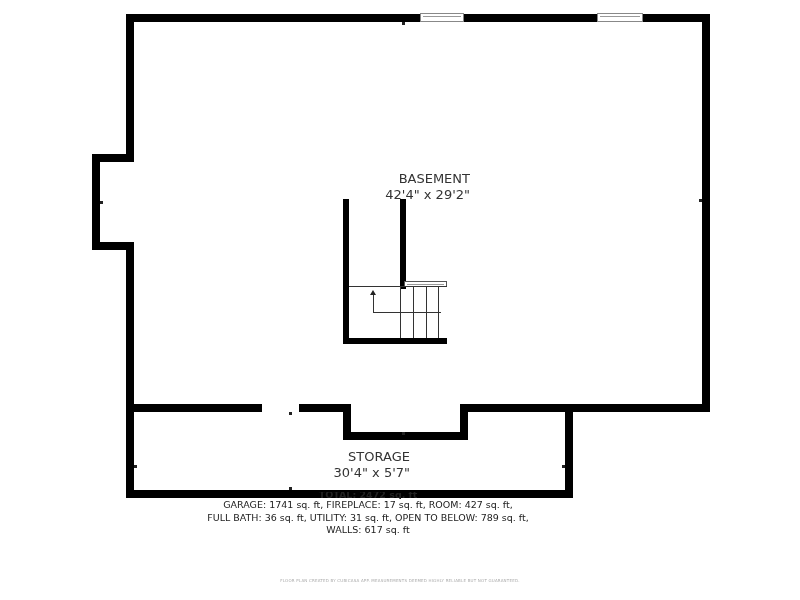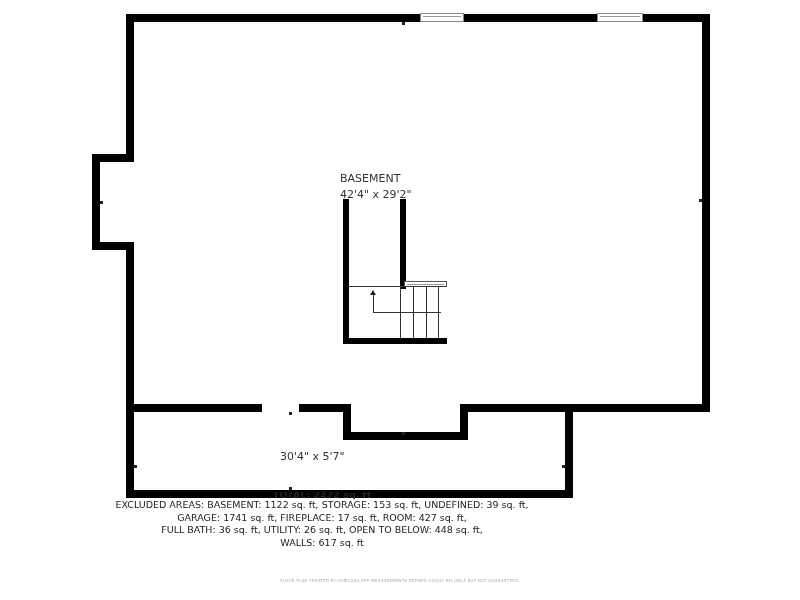--- a/index.html
+++ b/index.html
@@ -1,23 +1,23 @@
 <!DOCTYPE html>
 <html><head>
 <meta charset="utf-8">
 <style>
   html, body { margin:0; padding:0; background:#ffffff; }
   body { width:800px; height:600px; position:relative; overflow:hidden; font-family:"DejaVu Sans", sans-serif; color:#333; }
   .wall { position:absolute; background:#000; }
   .window { position:absolute; background:#fff; border:1px solid #888; box-sizing:border-box; }
   .window::after { content:""; position:absolute; left:2px; right:2px; top:2px; height:1px; background:#999; }
   .line { position:absolute; background:#333; }
-  .room-label { position:absolute; text-align:left; font-size:11px; color:#333; line-height:16px; }
+  .room-label { position:absolute; text-align:right; font-size:13px; color:#333; line-height:16px; }
   .tick { position:absolute; width:3px; height:3px; background:#222; }
-  .legend { position:absolute; left:0; width:644px; text-align:center; font-size:9.5px; color:#222; line-height:12.5px; }
+  .legend { position:absolute; left:0; width:644px; text-align:center; font-size:9.5px; color:#222; line-height:12.5px;padding-left:46px; }
   .legend div { white-space:nowrap; }
   .disclaimer { position:absolute; left:0; width:800px; top:578px; text-align:center; font-size:4px; color:#aaa; letter-spacing:0.2px; }
   .arrow { position:absolute; width:0; height:0; border-left:3px solid transparent; border-right:3px solid transparent; border-bottom:5px solid #222; }
 </style>
 </head>
 <body>
 
 <div>
 
   <div class="wall" style="left:126px; top:14px; width:584px; height:8px;"></div>
@@ -64,24 +64,24 @@
   <div class="tick" style="left:402px; top:432px;"></div>
   <div class="tick" style="left:134px; top:465px;"></div>
   <div class="tick" style="left:562px; top:465px;"></div>
   <div class="tick" style="left:289px; top:487px;"></div>
 
   <div class="room-label" style="left:340px; top:171px; width:130px;">
     <div>BASEMENT</div>
     <div>42'4" x 29'2"</div>
   </div>
   <div class="room-label" style="left:280px; top:449px; width:130px;">
+    <div>STORAGE</div>
     <div>30'4" x 5'7"</div>
   </div>
 </div>
 
 <div class="legend" style="top:492px;">
   <div style="font-weight:bold; height:7px; overflow:hidden; line-height:6px;">TOTAL: 2472 sq. ft</div>
-  <div>EXCLUDED AREAS: BASEMENT: 1122 sq. ft, STORAGE: 153 sq. ft, UNDEFINED: 39 sq. ft,</div>
   <div>GARAGE: 1741 sq. ft, FIREPLACE: 17 sq. ft, ROOM: 427 sq. ft,</div>
-  <div>FULL BATH: 36 sq. ft, UTILITY: 26 sq. ft, OPEN TO BELOW: 448 sq. ft,</div>
+  <div>FULL BATH: 36 sq. ft, UTILITY: 31 sq. ft, OPEN TO BELOW: 789 sq. ft,</div>
   <div>WALLS: 617 sq. ft</div>
 </div>
 <div class="disclaimer">FLOOR PLAN CREATED BY CUBICASA APP. MEASUREMENTS DEEMED HIGHLY RELIABLE BUT NOT GUARANTEED.</div>
 
 </body></html>

